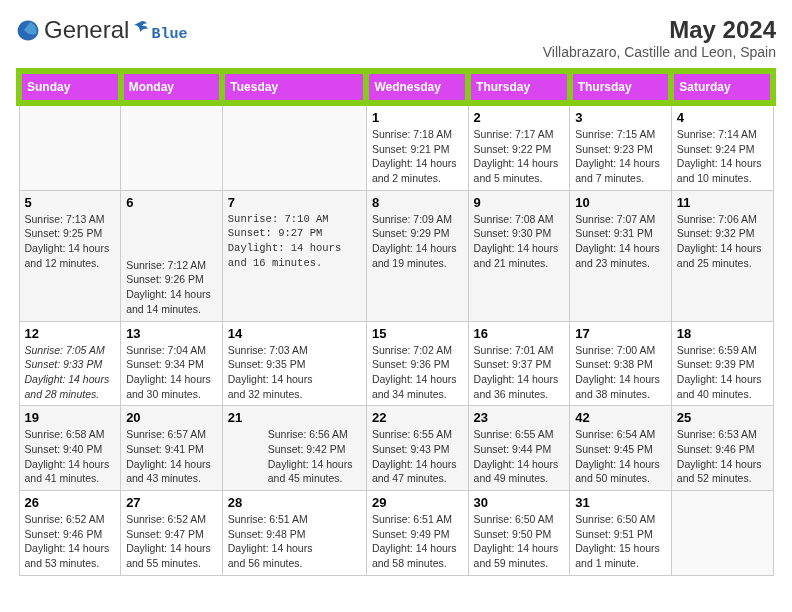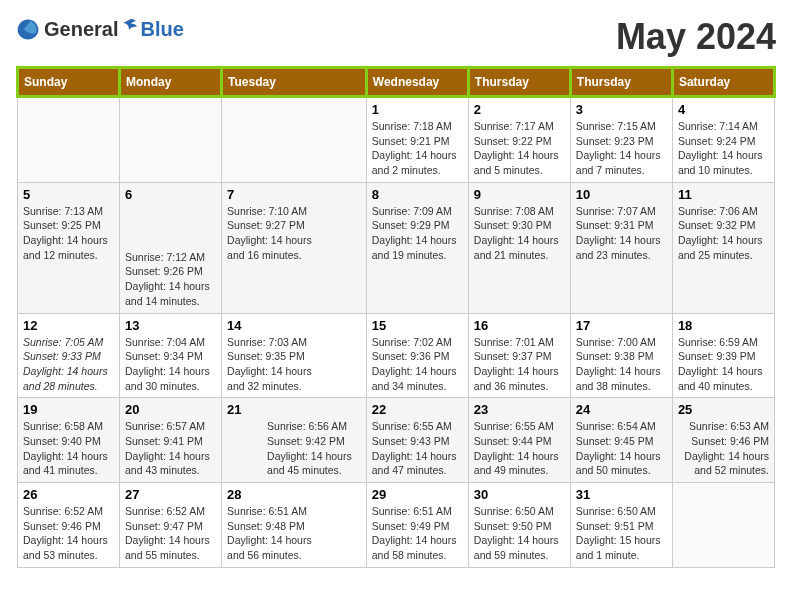--- a/index.html
+++ b/index.html
@@ -15,57 +15,58 @@
       justify-content: space-between;
       align-items: flex-start;
       margin-bottom: 8px;
     }
     .logo {
       display: flex;
       align-items: center;
       gap: 4px;
     }
     .logo-text-general {
-      font-size: 20px;
-      font-weight: bold;
+      font-size: 24px;
+      font-weight: normal;
       color: #333;
     }
     .logo-text-blue {
-      font-size: 20px;
+      font-size: 15px;
       font-weight: bold;
       color: #2a6ab5;
+      font-family: Liberation Mono, monospace;
     }
     .logo-icon {
       width: 24px;
       height: 24px;
     }
     .title-block {
       text-align: right;
     }
     .main-title {
-      font-size: 36px;
+      font-size: 24px;
       font-weight: bold;
       color: #333;
     }
     .subtitle {
       font-size: 14px;
       color: #555;
     }
     table {
       width: 100%;
       border-collapse: collapse;
       font-size: 10.5px;
     }
     th {
-      background-color: #a16207;
+      background-color: #d946ef;
       color: #fff;
       text-align: left;
       padding: 6px 5px;
       font-size: 12px;
-      border: 3px solid #84cc16;
+      border: 6px solid #84cc16;
     }
     td {
       border: 1px solid #ccc;
       padding: 4px 5px;
       vertical-align: top;
       background: #fff;
     }
     tr:nth-child(even) td {
       background: #f5f5f5;
     }
@@ -98,20 +99,21 @@
         <span class="logo-text-general">General</span>
         <svg width="20" height="20" viewBox="0 0 20 20" style="margin: 0 1px;">
           <path d="M10 4 C12 2 16 3 17 6 C15 5 13 6 12 8 C14 7 17 8 18 11 C15 10 12 11 10 14 C10 10 8 7 4 7 C6 6 8 5 10 4Z" fill="#2a6ab5"></path>
         </svg>
         <span class="logo-text-blue">Blue</span>
       </div>
     </div>
   </div>
   <div class="title-block">
     <div class="main-title">May 2024</div>
+    <div class="subtitle">Villabrazaro, Castille and Leon, Spain</div>
   </div>
 </div>
 
 <table>
   <thead>
     <tr>
     <th>Sunday</th>
         <th>Monday</th>
         <th>Tuesday</th>
         <th>Wednesday</th>
@@ -164,21 +166,21 @@
         </td>
         <td>
           <span class="day-num">6</span>
           <div class="day-info" style="white-space: pre-line; margin-top: 48px;">Sunrise: 7:12 AM
 Sunset: 9:26 PM
 Daylight: 14 hours
 and 14 minutes.</div>
         </td>
         <td>
           <span class="day-num">7</span>
-          <div class="day-info" style="white-space: pre-line;">Sunrise: 7:10 AM
+          <div class="day-info" style="white-space: pre-line; font-family: Liberation Mono, monospace;">Sunrise: 7:10 AM
 Sunset: 9:27 PM
 Daylight: 14 hours
 and 16 minutes.</div>
         </td>
         <td>
           <span class="day-num">8</span>
           <div class="day-info" style="white-space: pre-line;">Sunrise: 7:09 AM
 Sunset: 9:29 PM
 Daylight: 14 hours
 and 19 minutes.</div>
@@ -286,29 +288,29 @@
 and 47 minutes.</div>
         </td>
         <td>
           <span class="day-num">23</span>
           <div class="day-info" style="white-space: pre-line;">Sunrise: 6:55 AM
 Sunset: 9:44 PM
 Daylight: 14 hours
 and 49 minutes.</div>
         </td>
         <td>
-          <span class="day-num">24</span>
+          <span class="day-num">42</span>
           <div class="day-info" style="white-space: pre-line;">Sunrise: 6:54 AM
 Sunset: 9:45 PM
 Daylight: 14 hours
 and 50 minutes.</div>
         </td>
         <td>
           <span class="day-num">25</span>
-          <div class="day-info" style="white-space: pre-line; text-align: right;">Sunrise: 6:53 AM
+          <div class="day-info" style="white-space: pre-line;">Sunrise: 6:53 AM
 Sunset: 9:46 PM
 Daylight: 14 hours
 and 52 minutes.</div>
         </td>
       </tr>
       <tr>
         <td>
           <span class="day-num">26</span>
           <div class="day-info" style="white-space: pre-line;">Sunrise: 6:52 AM
 Sunset: 9:46 PM

